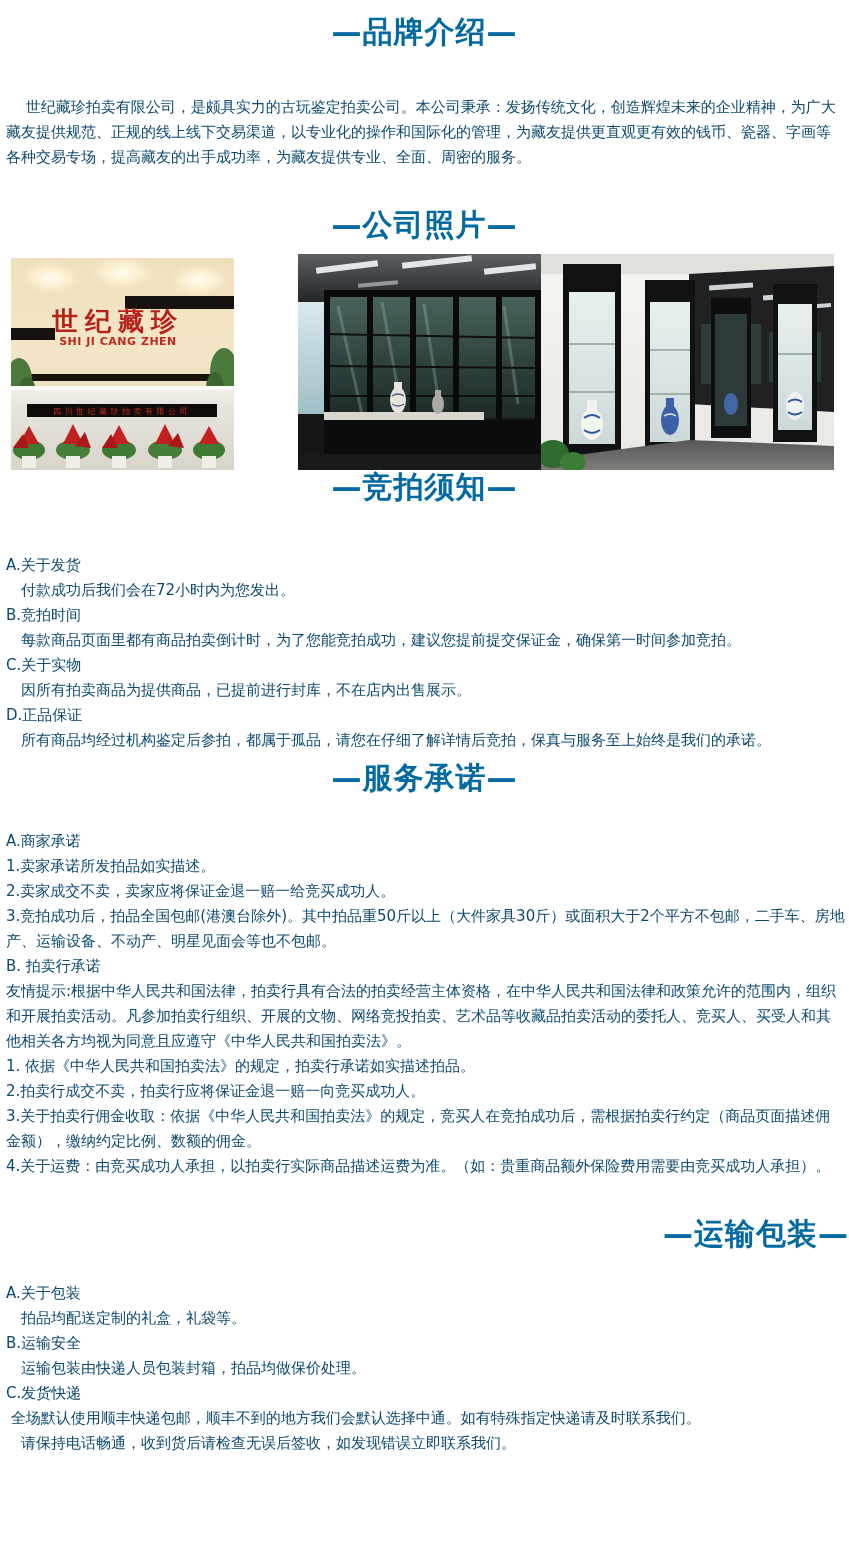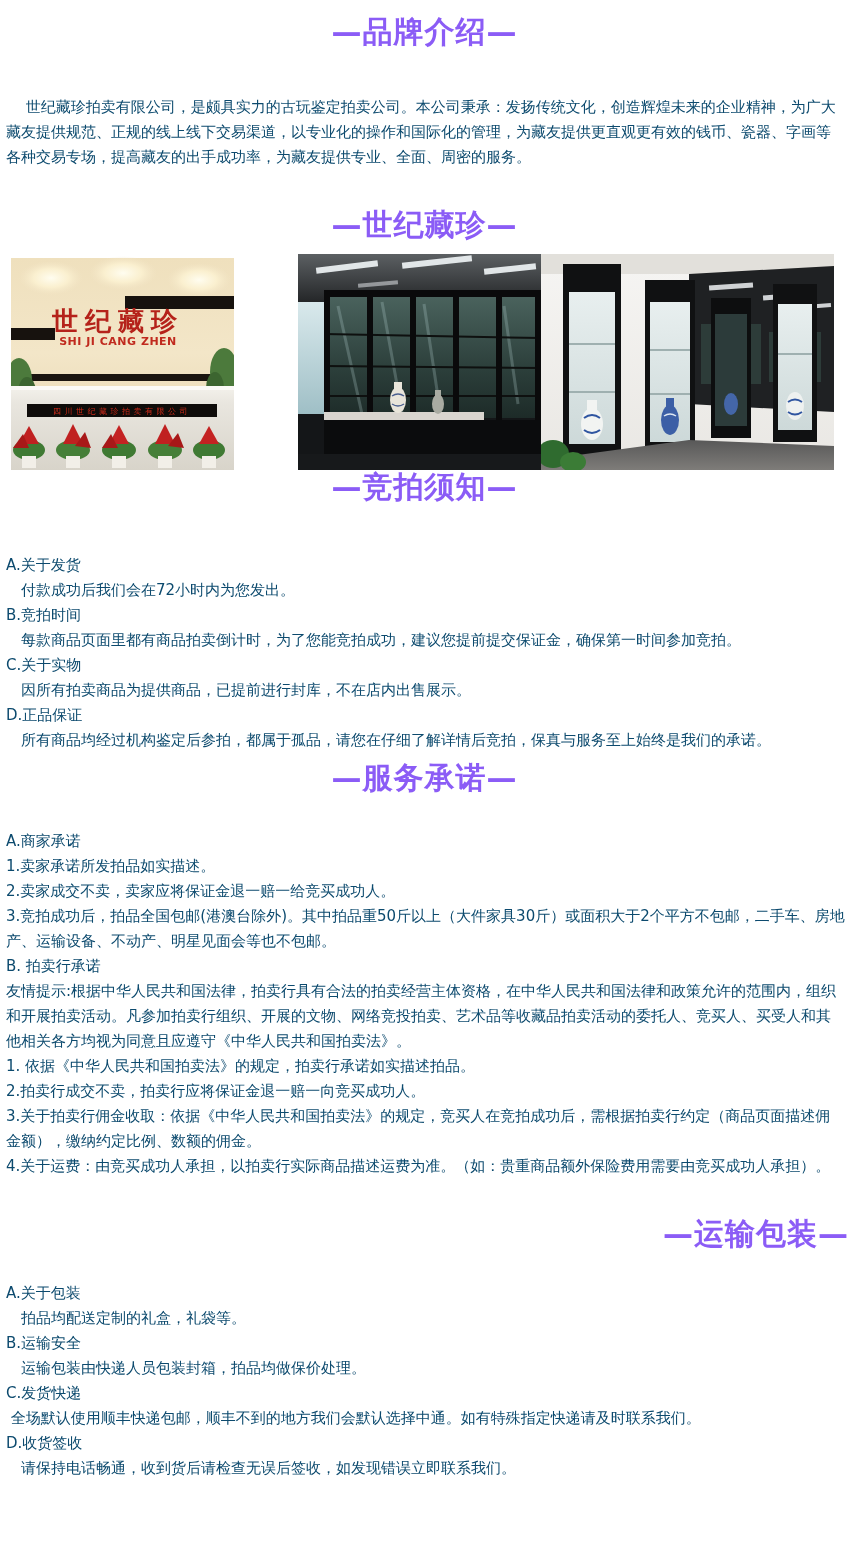--- a/index.html
+++ b/index.html
@@ -1,21 +1,21 @@
 <!DOCTYPE html>
 <html><head>
 <meta charset="utf-8">
 <style>
   html,body{margin:0;padding:0;}
   body{
     width:849px;height:1541px;overflow:hidden;background:#ffffff;
     font-family:"DejaVu Sans","Liberation Sans",sans-serif;
   }
   .section-title{
-    margin:0;text-align:center;color:#8b5cf6;
+    margin:0;text-align:center;color:#0369a1;
     font-size:30px;font-weight:bold;line-height:34px;
     letter-spacing:1px;
   }
   .text-block{
     padding:0 4px 0 6px;color:#0c4a6e;
     font-size:15px;line-height:25px;
   }
   .line,.para{white-space:pre-wrap;}
   #brand-title{padding-top:15px;}
   #brand-para{margin-top:46px;}
@@ -33,21 +33,21 @@
 </style>
 </head>
 <body>
 
 <h2 class="section-title" id="brand-title">—品牌介绍—</h2>
 
 <div class="text-block">
   <div class="para" id="brand-para">　 世纪藏珍拍卖有限公司，是颇具实力的古玩鉴定拍卖公司。本公司秉承：发扬传统文化，创造辉煌未来的企业精神，为广大藏友提供规范、正规的线上线下交易渠道，以专业化的操作和国际化的管理，为藏友提供更直观更有效的钱币、瓷器、字画等各种交易专场，提高藏友的出手成功率，为藏友提供专业、全面、周密的服务。</div>
 </div>
 
-<h2 class="section-title" id="photos-title">—世纪藏珍—</h2>
+<h2 class="section-title" id="photos-title">—公司照片—</h2>
 
 <div class="photo-row">
 
   <svg class="photo" width="223" height="216" viewBox="0 0 223 216">
     <defs>
       <linearGradient id="p1wall" x1="0" y1="0" x2="0" y2="1">
         <stop offset="0" stop-color="#efe0bd"></stop>
         <stop offset="0.45" stop-color="#f3e6c8"></stop>
         <stop offset="1" stop-color="#e2d0a9"></stop>
       </linearGradient>
@@ -293,15 +293,14 @@
 
 <h2 class="section-title" id="shipping-title">—运输包装—</h2>
 
 <div class="text-block" id="shipping-body">
     <div class="line">A.关于包装</div>
     <div class="line">　拍品均配送定制的礼盒，礼袋等。</div>
     <div class="line">B.运输安全</div>
     <div class="line">　运输包装由快递人员包装封箱，拍品均做保价处理。</div>
     <div class="line">C.发货快递</div>
     <div class="line"> 全场默认使用顺丰快递包邮，顺丰不到的地方我们会默认选择中通。如有特殊指定快递请及时联系我们。</div>
-    <div class="line">D.收货签收</div>
     <div class="line">　请保持电话畅通，收到货后请检查无误后签收，如发现错误立即联系我们。</div>
   </div>
 
 </body></html>

